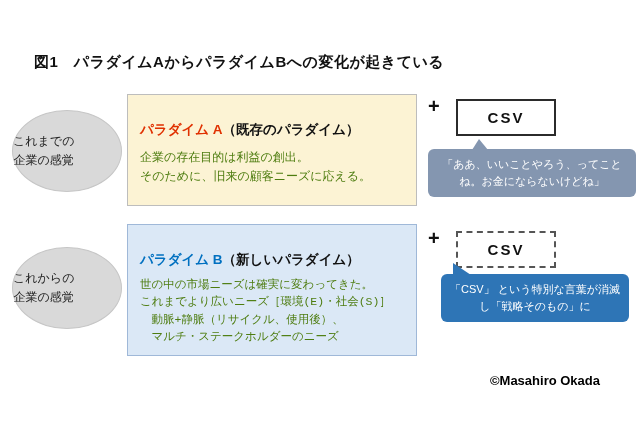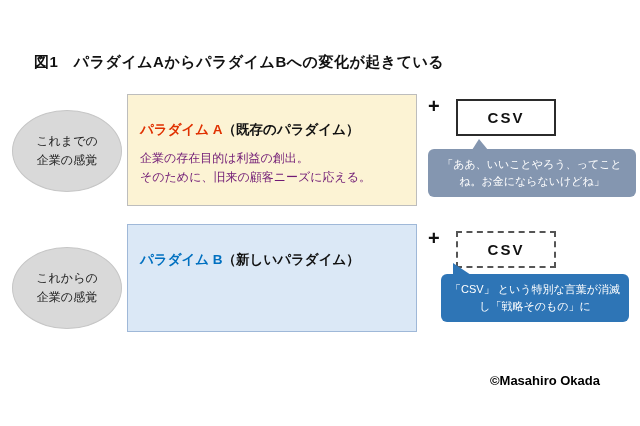--- a/index.html
+++ b/index.html
@@ -9,35 +9,35 @@
     overflow:hidden;
   }
   .abs{position:absolute;box-sizing:border-box;}
 
   .fig-title{
     left:34px;top:53px;font-size:15px;font-weight:bold;letter-spacing:.5px;color:#111;
   }
 
   .ellipse{
     width:110px;height:82px;background:#d9d9d9;border:1px solid #c6c6c6;border-radius:50%;
-    display:flex;align-items:center;justify-content:center;text-align:center;
+    display:flex;align-items:center;text-align:center;
     font-size:12px;line-height:1.55;white-space:pre-line;color:#222;
   }
   .ellipse-a{left:12px;top:110px;}
   .ellipse-b{left:12px;top:247px;}
 
   .pbox{
     left:127px;width:290px;padding:26px 12px;border:1px solid #b5b5b5;background:#fcf3d4;
   }
   .pbox-a{top:94px;height:112px;background:#fcf3d4;border-color:#bdbdbd;}
-  .pbox-b{top:224px;height:108px;background:#dbe8f6;border-color:#9fb8d8;}
+  .pbox-b{top:224px;height:132px;background:#dbe8f6;border-color:#9fb8d8;}
   .pbox .ttl{font-size:13.5px;font-weight:bold;color:#111;white-space:nowrap;}
   .pbox .ttl .hl-a{color:#e03000;}
   .pbox .ttl .hl-b{color:#0070c0;}
-  .pbox .bdy{margin-top:10px;font-size:12px;line-height:1.6;white-space:pre-line;color:#701a75;}
+  .pbox .bdy{margin-top:10px;font-size:12px;line-height:1.6;white-space:pre-line;color:#4d7c0f;font-family:Liberation Mono, monospace;}
   .pbox-b .bdy{margin-top:7px;font-size:11.5px;line-height:1.5;}
 
   .plus{font-size:20px;font-weight:bold;color:#111;}
   .plus-a{left:428px;top:95px;}
   .plus-b{left:428px;top:227px;}
 
   .csvbox{
     left:456px;width:100px;height:37px;background:#ffffff;
     display:flex;align-items:center;justify-content:center;
     font-size:15px;font-weight:bold;letter-spacing:2px;color:#111;
@@ -89,20 +89,24 @@
 
 <div class="abs bubble bubble-a">
   <span class="tail tail-a"></span>
   <span>「ああ、いいことやろう、ってことね。お金にならないけどね」</span>
 </div>
 
 <div class="abs pbox pbox-b">
   <div class="ttl">
     <span class="hl-b">パラダイム B</span><span>（新しいパラダイム）</span>
   </div>
+  <div class="bdy">世の中の市場ニーズは確実に変わってきた。
+これまでより広いニーズ［環境(E)・社会(S)］
+　動脈+静脈（リサイクル、使用後）、
+　マルチ・ステークホルダーのニーズ</div>
 </div>
 
 <div class="abs plus plus-b">+</div>
 
 <div class="abs csvbox csv-dashed">
   <span>CSV</span>
 </div>
 
 <div class="abs bubble bubble-b">
   <span class="tail tail-b"></span>

